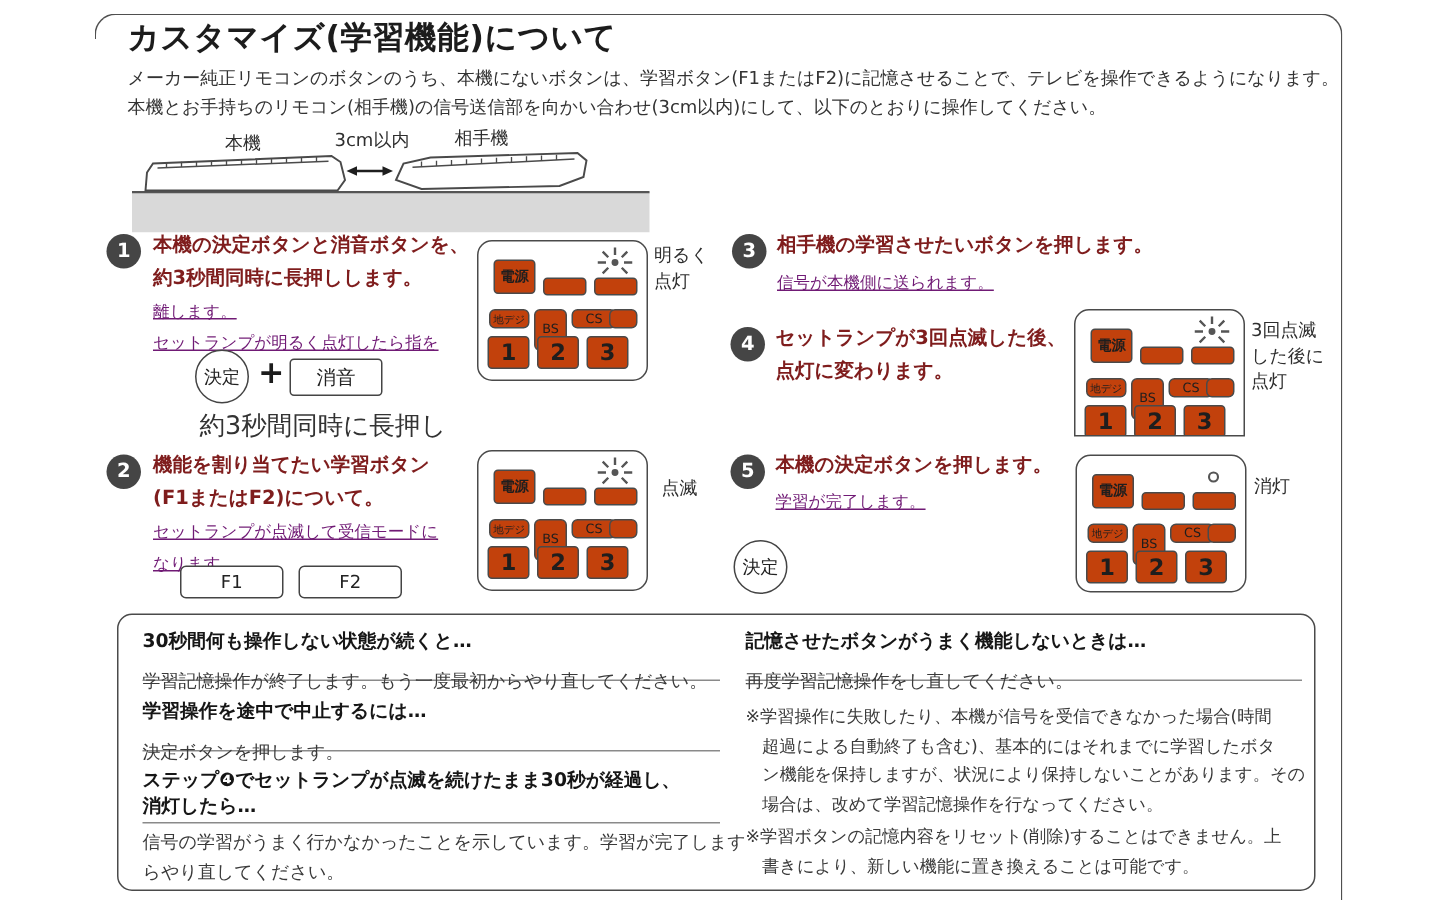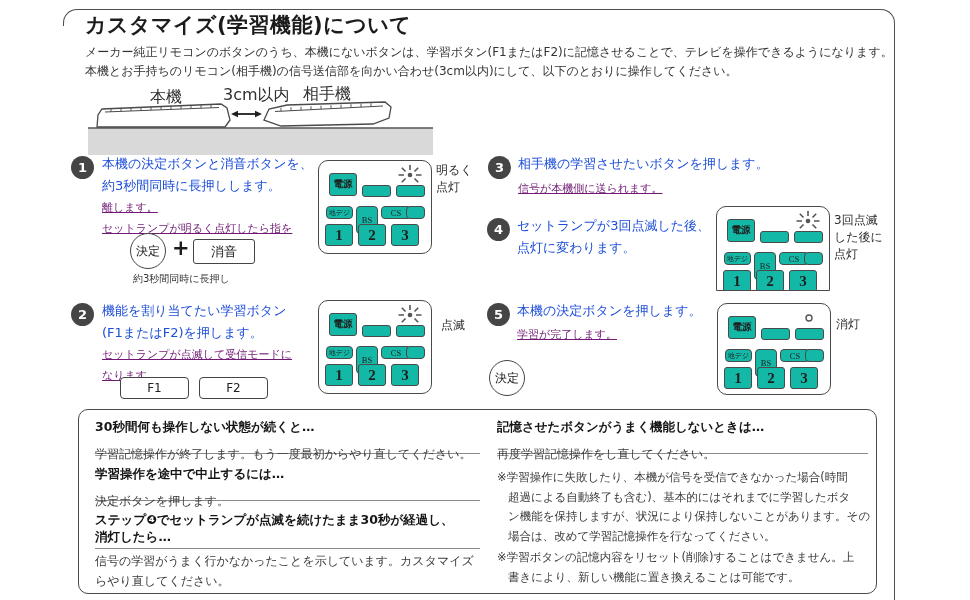--- a/index.html
+++ b/index.html
@@ -9,40 +9,40 @@
     -webkit-font-smoothing:antialiased;
   }
   .abs{position:absolute;}
   
   .frame{left:63px;top:9px;width:830px;height:600px;border:1.5px solid #4f4f4f;border-bottom:none;border-radius:14px 14px 0 0;}
   .frame-mask{left:59px;top:26px;width:7px;height:574px;background:#fff;}
 
   .title{left:85px;top:11px;font-size:21px;font-weight:bold;color:#1c1c1c;letter-spacing:0.5px;}
   .intro{left:85px;top:43px;font-size:12px;line-height:19px;color:#333;}
 
-  .dlabel{font-size:16px;color:#2e2e2e;}
+  .dlabel{font-size:12px;color:#2e2e2e;}
 
   .badge{width:23px;height:23px;border-radius:50%;background:#454545;color:#fff;
          font-size:13px;font-weight:bold;text-align:center;line-height:23px;}
-  .step-h{font-size:13px;font-weight:normal;color:#1d4ed8;line-height:22px;white-space:nowrap;}
+  .step-h{font-size:13px;font-weight:bold;color:#7f1d1d;line-height:22px;white-space:nowrap;}
   .step-b{font-size:11px;color:#701a75;line-height:21px;white-space:nowrap;text-decoration:underline;}
 
   .btn-circle{width:34px;height:34px;border:1.5px solid #444;border-radius:50%;
               font-size:12px;color:#222;display:flex;align-items:center;justify-content:center;background:#fff;}
   .btn-rect{border:1.5px solid #444;border-radius:3px;font-size:13px;color:#222;
             display:flex;align-items:center;justify-content:center;background:#fff;}
   .plus{font-size:21px;font-weight:bold;color:#1c1c1c;}
-  .caption{font-size:10px;color:#333;white-space:nowrap;}
+  .caption{font-size:17px;color:#333;white-space:nowrap;}
   .lamp-label{font-size:12px;color:#2e2e2e;line-height:17px;white-space:nowrap;}
 
   
   .remote{position:absolute;width:112px;border:1.4px solid #4a4a4a;border-radius:10px;background:#fff;}
   .remote.clip{border-radius:10px 10px 0 0;overflow:hidden;}
-  .r-el{position:absolute;border:1.2px solid #4a4a4a;background:#14b8a6;color:#1e1e1e;
-        display:flex;align-items:center;justify-content:center;box-sizing:border-box;font-family:Liberation Serif, serif;}
+  .r-el{position:absolute;border:1.2px solid #4a4a4a;background:#c2410c;color:#1e1e1e;
+        display:flex;align-items:center;justify-content:center;box-sizing:border-box;}
   .r-power{left:10px;top:12px;width:28px;height:23px;border-width:1.8px;border-radius:3px;font-size:9.5px;font-weight:bold;}
   .r-b1{left:43px;top:24px;width:29px;height:12px;border-radius:3px;}
   .r-b2{left:77px;top:24px;width:29px;height:12px;border-radius:3px;}
   .r-s1{left:7px;top:45px;width:27px;height:13px;border-radius:4px;font-size:7px;text-align:center;}
   .r-s2{left:37px;top:45px;width:22px;height:28px;border-radius:4px;font-size:8.5px;text-align:right;}
   .r-s3{left:62px;top:45px;width:30px;height:13px;border-radius:4px;font-size:8.5px;}
   .r-s4{left:87px;top:45px;width:19px;height:13px;border-radius:4px;}
   .r-d{top:63px;width:28px;height:22px;border-width:1.6px;border-radius:3px;font-size:15px;font-weight:bold;}
   .r-d1{left:6px}.r-d2{left:39px}.r-d3{left:72px}
   .lamp{position:absolute;left:76px;top:0px;width:30px;height:26px;}
@@ -119,21 +119,21 @@
   <div class="r-el r-d r-d3">3</div>
 </div>
 <div class="abs lamp-label" style="left:436px;top:162px;">
   <div>明るく</div>
   <div>点灯</div>
 </div>
 
 <div class="abs badge" style="left:71px;top:303px;">2</div>
 <div class="abs" style="left:102px;top:300px;">
   <div class="step-h">機能を割り当てたい学習ボタン</div>
-  <div class="step-h">(F1またはF2)を押します。</div>
+  <div class="step-h">(F1またはF2)について。</div>
 </div>
 <div class="abs" style="left:102px;top:344px;">
   <div class="step-b">セットランプが点滅して受信モードに</div>
   <div class="step-b">なります。</div>
 </div>
 <div class="abs btn-rect" style="left:120px;top:377px;width:67px;height:20px;border-radius:4px;font-size:12px;">F1</div>
 <div class="abs btn-rect" style="left:199px;top:377px;width:67px;height:20px;border-radius:4px;font-size:12px;">F2</div>
 
 <div class="remote" style="left:318px;top:300px;height:92px;">
   <div class="r-el r-power">電源</div>
@@ -214,21 +214,21 @@
 <div class="abs n-h" style="left:95px;top:419px;width:385px;">30秒間何も操作しない状態が続くと…</div>
 <div class="abs n-b" style="left:95px;top:444px;">学習記憶操作が終了します。もう一度最初からやり直してください。</div>
 <div class="abs n-h" style="left:95px;top:466px;width:385px;">学習操作を途中で中止するには…</div>
 <div class="abs n-b" style="left:95px;top:491px;">決定ボタンを押します。</div>
 <div class="abs" style="left:95px;top:511px;width:385px;">
   <div class="n-h nl">ステップ❹でセットランプが点滅を続けたまま30秒が経過し、</div>
   <div class="n-h nl">消灯したら…</div>
   <div class="n-rule" style="margin-top:3px;"></div>
 </div>
 <div class="abs" style="left:95px;top:551px;">
-  <div class="n-b">信号の学習がうまく行かなかったことを示しています。カスタマイズ</div>
+  <div class="n-b">信号の学習がうまく行かなかったことを示しています。学習が完了します</div>
   <div class="n-b">らやり直してください。</div>
 </div>
 
 <div class="abs n-h" style="left:497px;top:419px;width:371px;">記憶させたボタンがうまく機能しないときは…</div>
 <div class="abs n-b" style="left:497px;top:444px;">再度学習記憶操作をし直してください。</div>
 <div class="abs n-note" style="left:497px;top:468px;">
   <div>※学習操作に失敗したり、本機が信号を受信できなかった場合(時間</div>
   <div class="cont">超過による自動終了も含む)、基本的にはそれまでに学習したボタ</div>
   <div class="cont">ン機能を保持しますが、状況により保持しないことがあります。その</div>
   <div class="cont">場合は、改めて学習記憶操作を行なってください。</div>

